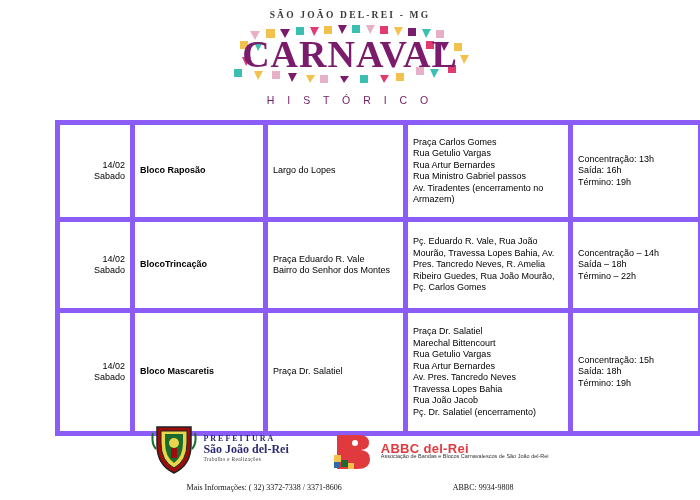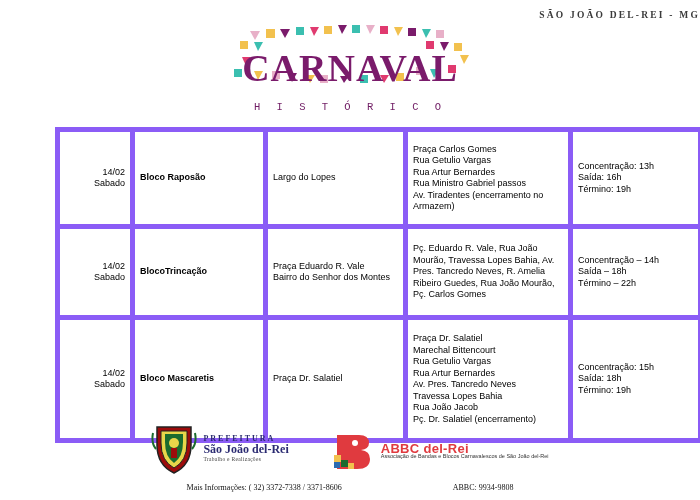--- a/index.html
+++ b/index.html
@@ -19,54 +19,53 @@
   .header {
     text-align: center;
     padding-top: 10px;
   }
   .header-city {
     font-size: 9.5px;
     letter-spacing: 2.2px;
     color: #3b3b3b;
     font-weight: bold;
     font-family: "Liberation Serif", serif;
-    text-align: right;
   }
   .logo-wrap {
     position: relative;
     width: 260px;
     margin: 1px auto 0 auto;
     height: 62px;
   }
   .confetti {
     position: absolute;
     top: 0;
     left: 0;
     width: 260px;
     height: 62px;
   }
   .carnaval-word {
     position: absolute;
-    top: 28px;
+    top: 14px;
     left: 0;
     width: 260px;
     text-align: center;
     font-family: "Liberation Serif", serif;
     font-weight: bold;
     font-size: 38px;
     letter-spacing: 1px;
     color: #7a1b6b;
     line-height: 38px;
   }
   .historico {
     font-size: 10.5px;
     letter-spacing: 5px;
     color: #6f1b63;
-    font-family: Liberation Mono, monospace;
-    margin-top: 18px;
+    font-family: Liberation Sans, sans-serif;
+    margin-top: 11px;
     text-align: center;
   }
 
   
   .table-wrap {
     margin: 14px auto 0 auto;
     width: 590px;
   }
   table.sched {
     border-collapse: collapse;

